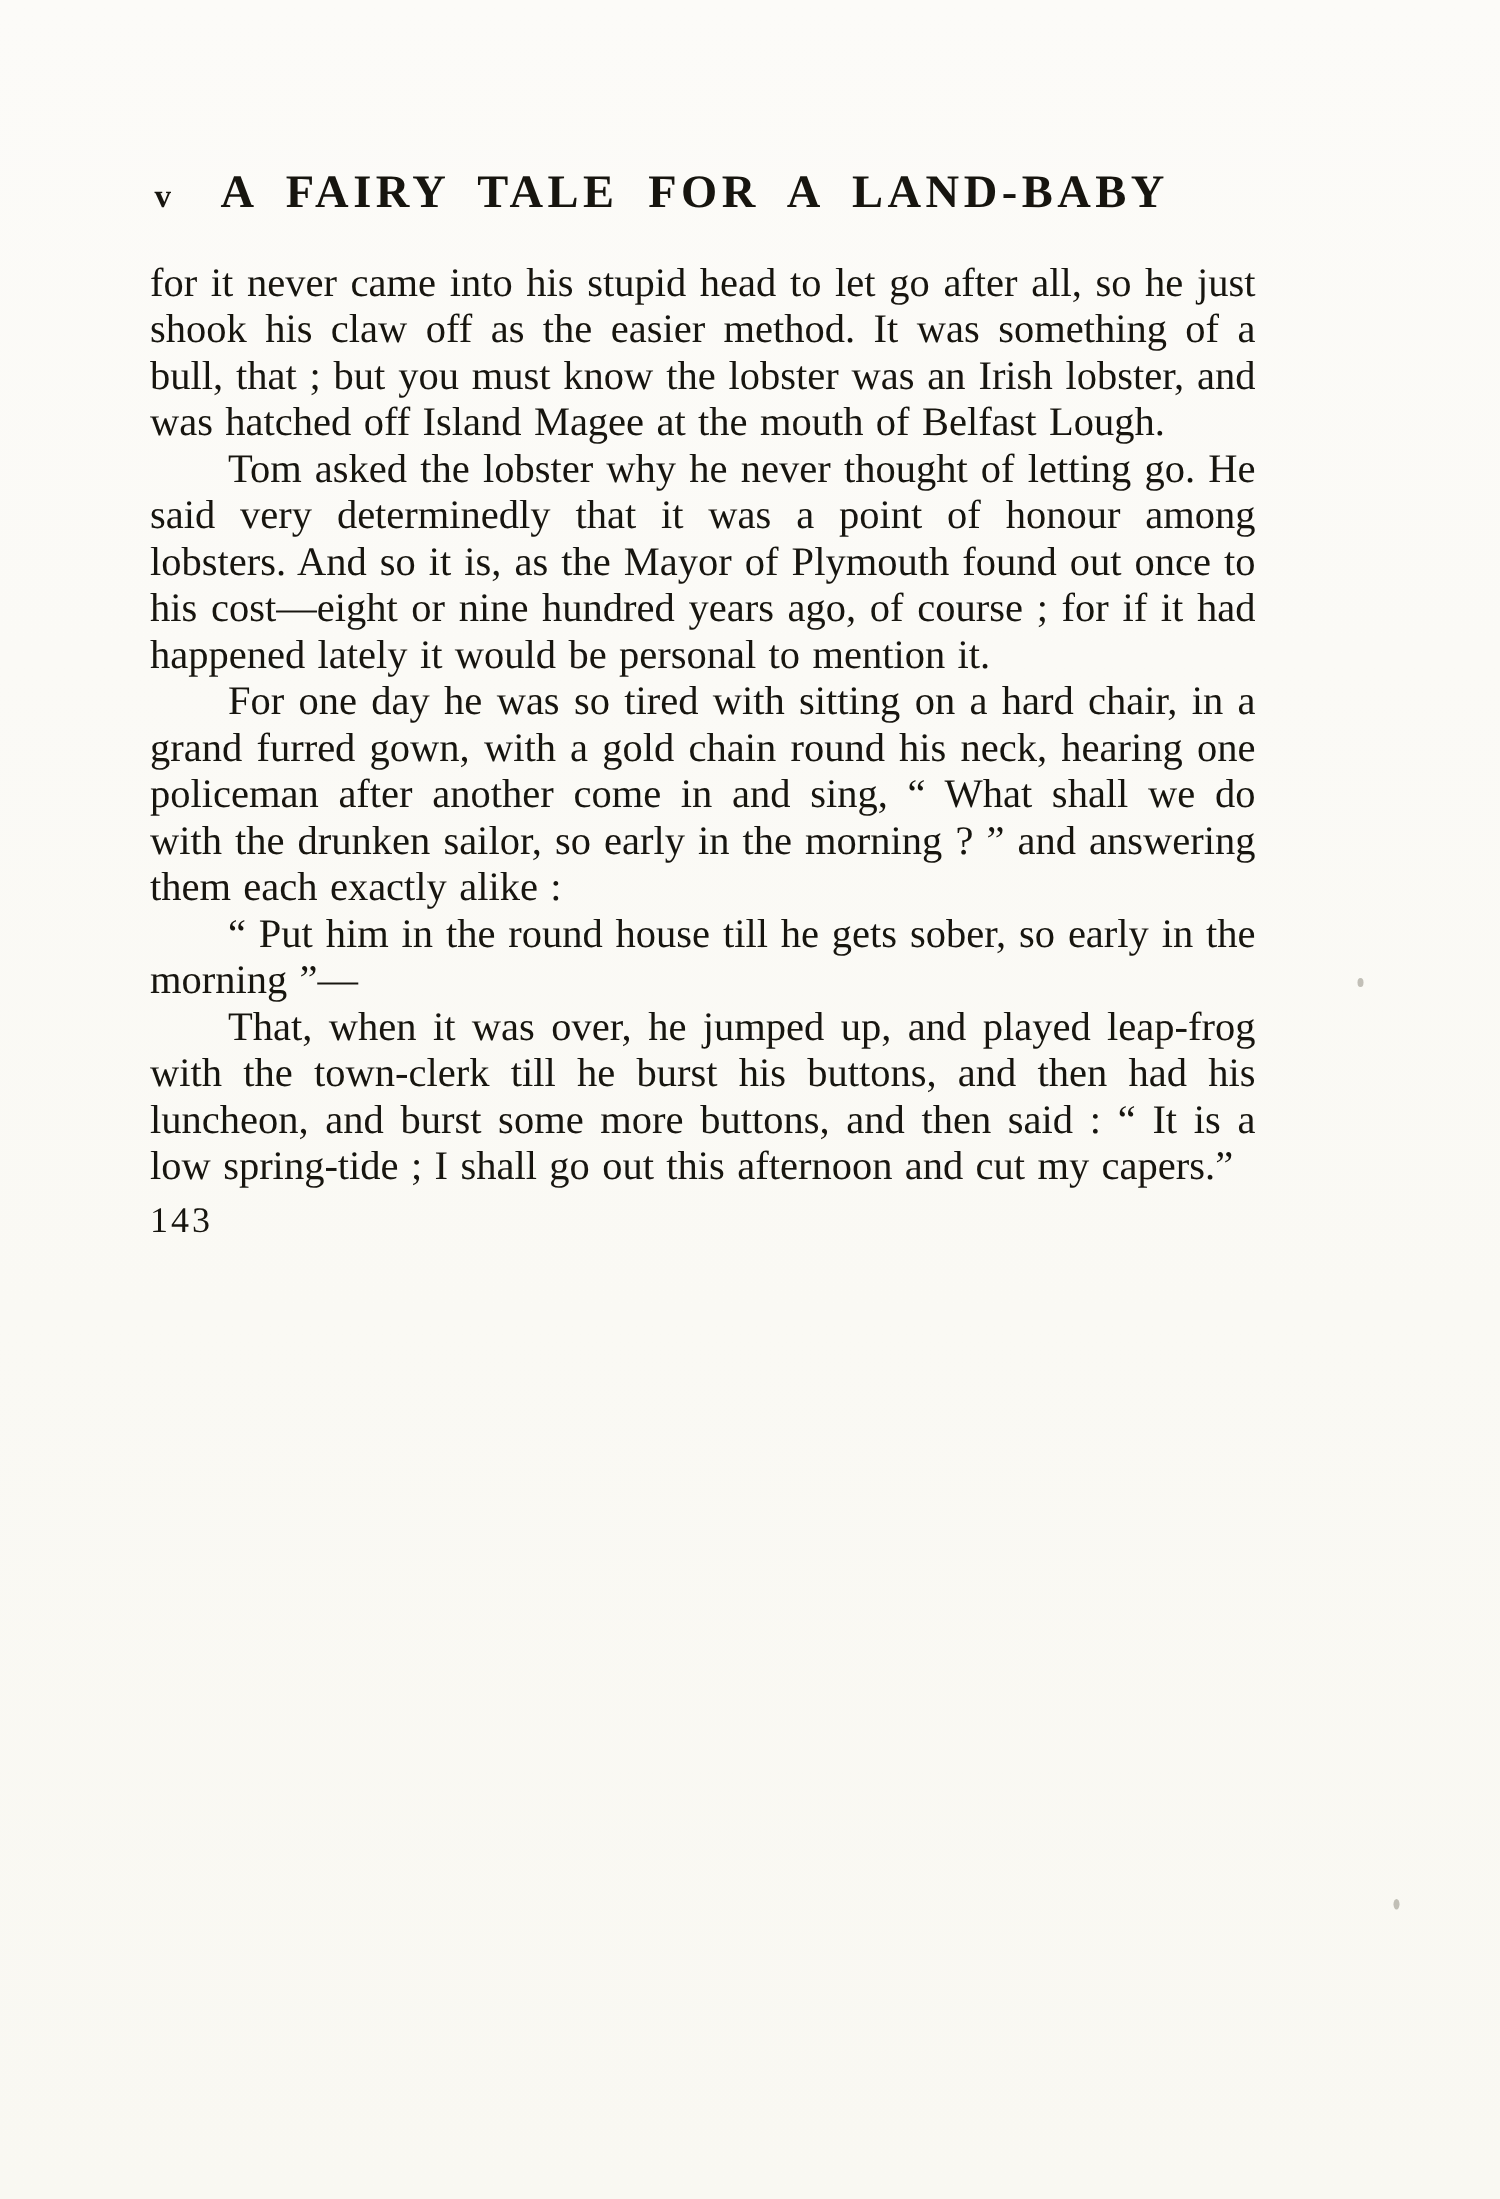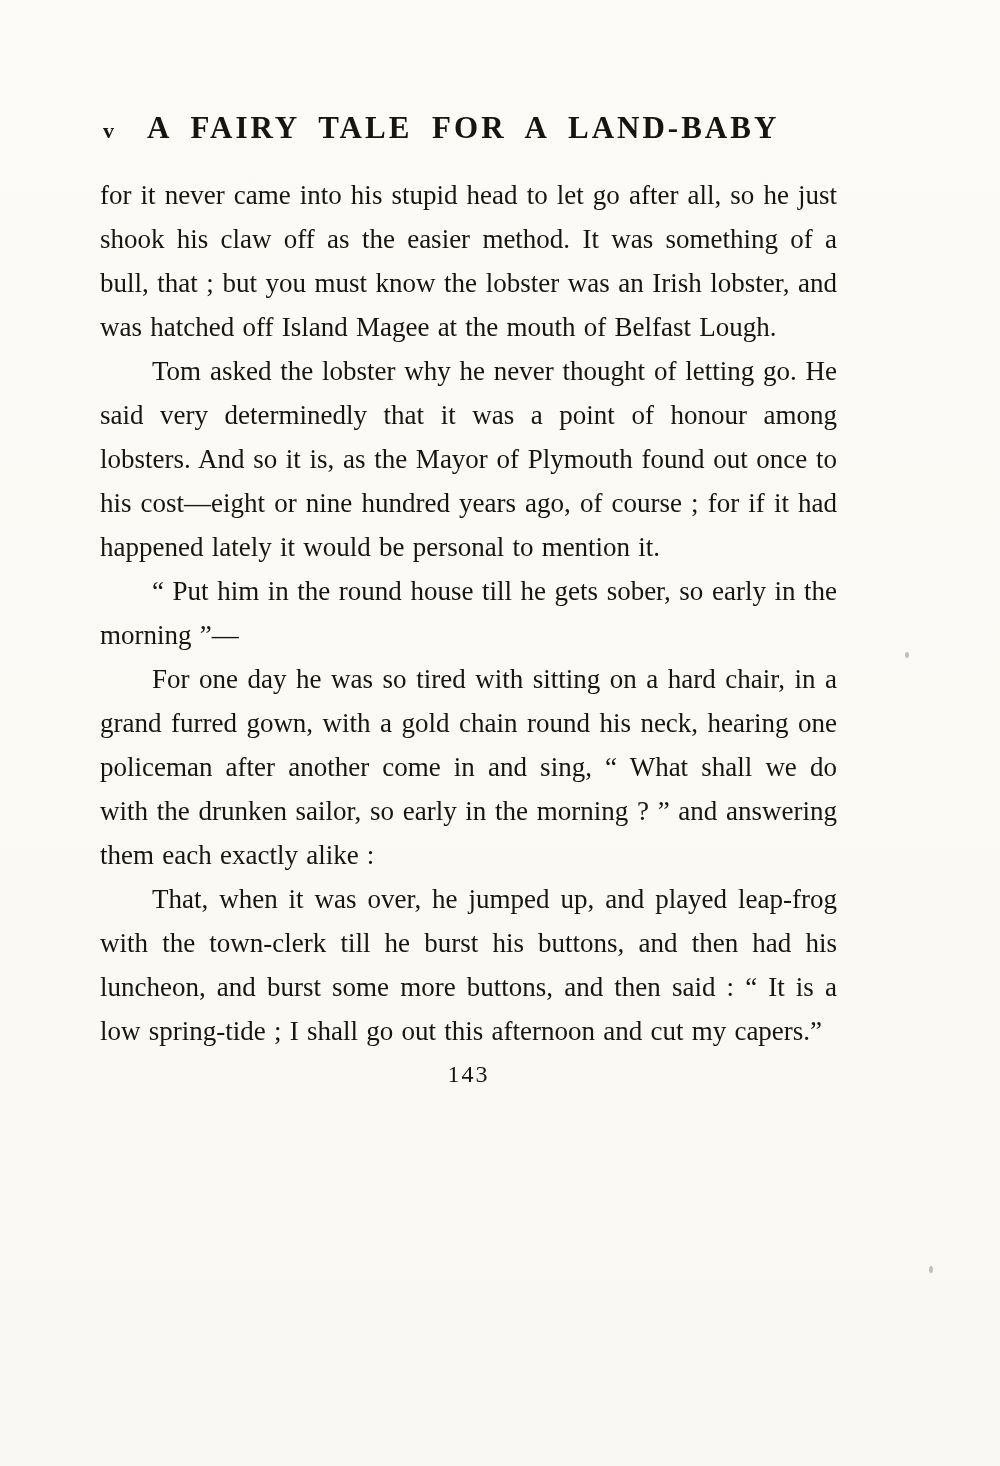--- a/index.html
+++ b/index.html
@@ -36,36 +36,35 @@
     font-size: 31px;
     font-weight: bold;
     letter-spacing: 3px;
     word-spacing: 9px;
     white-space: nowrap;
   }
   .body-text {
     width: 737px;
     margin: 27px 0 0 100px;
     font-size: 27px;
-    line-height: 44px;
+    line-height: 31px;
     text-align: justify;
     text-justify: inter-word;
     word-spacing: 1.5px;
   }
   .para {
     margin: 0;
     padding: 0;
   }
   .para.indent {
     text-indent: 52px;
   }
   .page-number {
     width: 737px;
     margin: 8px 0 0 100px;
-    text-align: center;
     font-size: 24px;
     letter-spacing: 2px;
   }
   
   .speck {
     position: absolute;
     background: #8a857a;
     border-radius: 50%;
   }
   .speck-1 { left: 905px; top: 652px; width: 4px; height: 6px; opacity: .5; }
@@ -77,22 +76,22 @@
 <div class="page">
 
   <header class="running-head">
     <span class="chapter-numeral">v</span>
     <h1 class="running-title">A FAIRY TALE FOR A LAND-BABY</h1>
   </header>
 
   <main class="body-text">
     <p class="para no-indent">for it never came into his stupid head to let go after all, so he just shook his claw off as the easier method.  It was something of a bull, that ; but you must know the lobster was an Irish lobster, and was hatched off Island Magee at the mouth of Belfast Lough.</p>
     <p class="para indent">Tom asked the lobster why he never thought of letting go.  He said very determinedly that it was a point of honour among lobsters.  And so it is, as the Mayor of Plymouth found out once to his cost—eight or nine hundred years ago, of course ; for if it had happened lately it would be personal to mention it.</p>
+    <p class="para indent">For one day he was so tired with sitting on a hard chair, in a grand furred gown, with a gold chain round his neck, hearing one policeman after another come in and sing, “ What shall we do with the drunken sailor, so early in the morning ? ” and answering them each exactly alike :</p>
     <p class="para indent">“ Put him in the round house till he gets sober, so early in the morning ”—</p>
-    <p class="para indent">For one day he was so tired with sitting on a hard chair, in a grand furred gown, with a gold chain round his neck, hearing one policeman after another come in and sing, “ What shall we do with the drunken sailor, so early in the morning ? ” and answering them each exactly alike :</p>
     <p class="para indent">That, when it was over, he jumped up, and played leap-frog with the town-clerk till he burst his buttons, and then had his luncheon, and burst some more buttons, and then said : “ It is a low spring-tide ; I shall go out this afternoon and cut my capers.”</p>
   </main>
 
   <footer>
     <div class="page-number">143</div>
   </footer>
 
   <span class="speck speck-1"></span>
   <span class="speck speck-2"></span>
 

